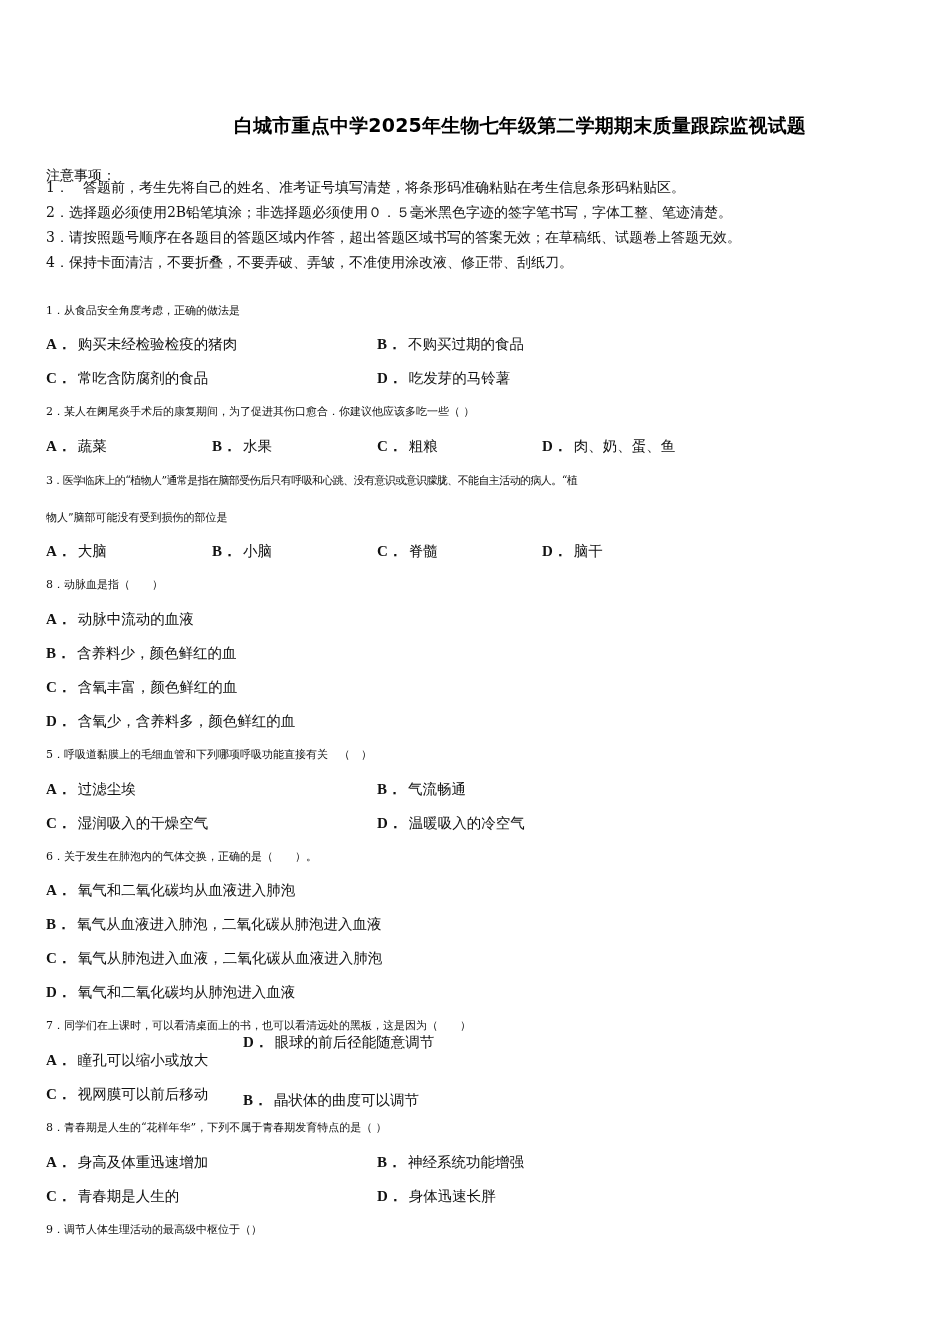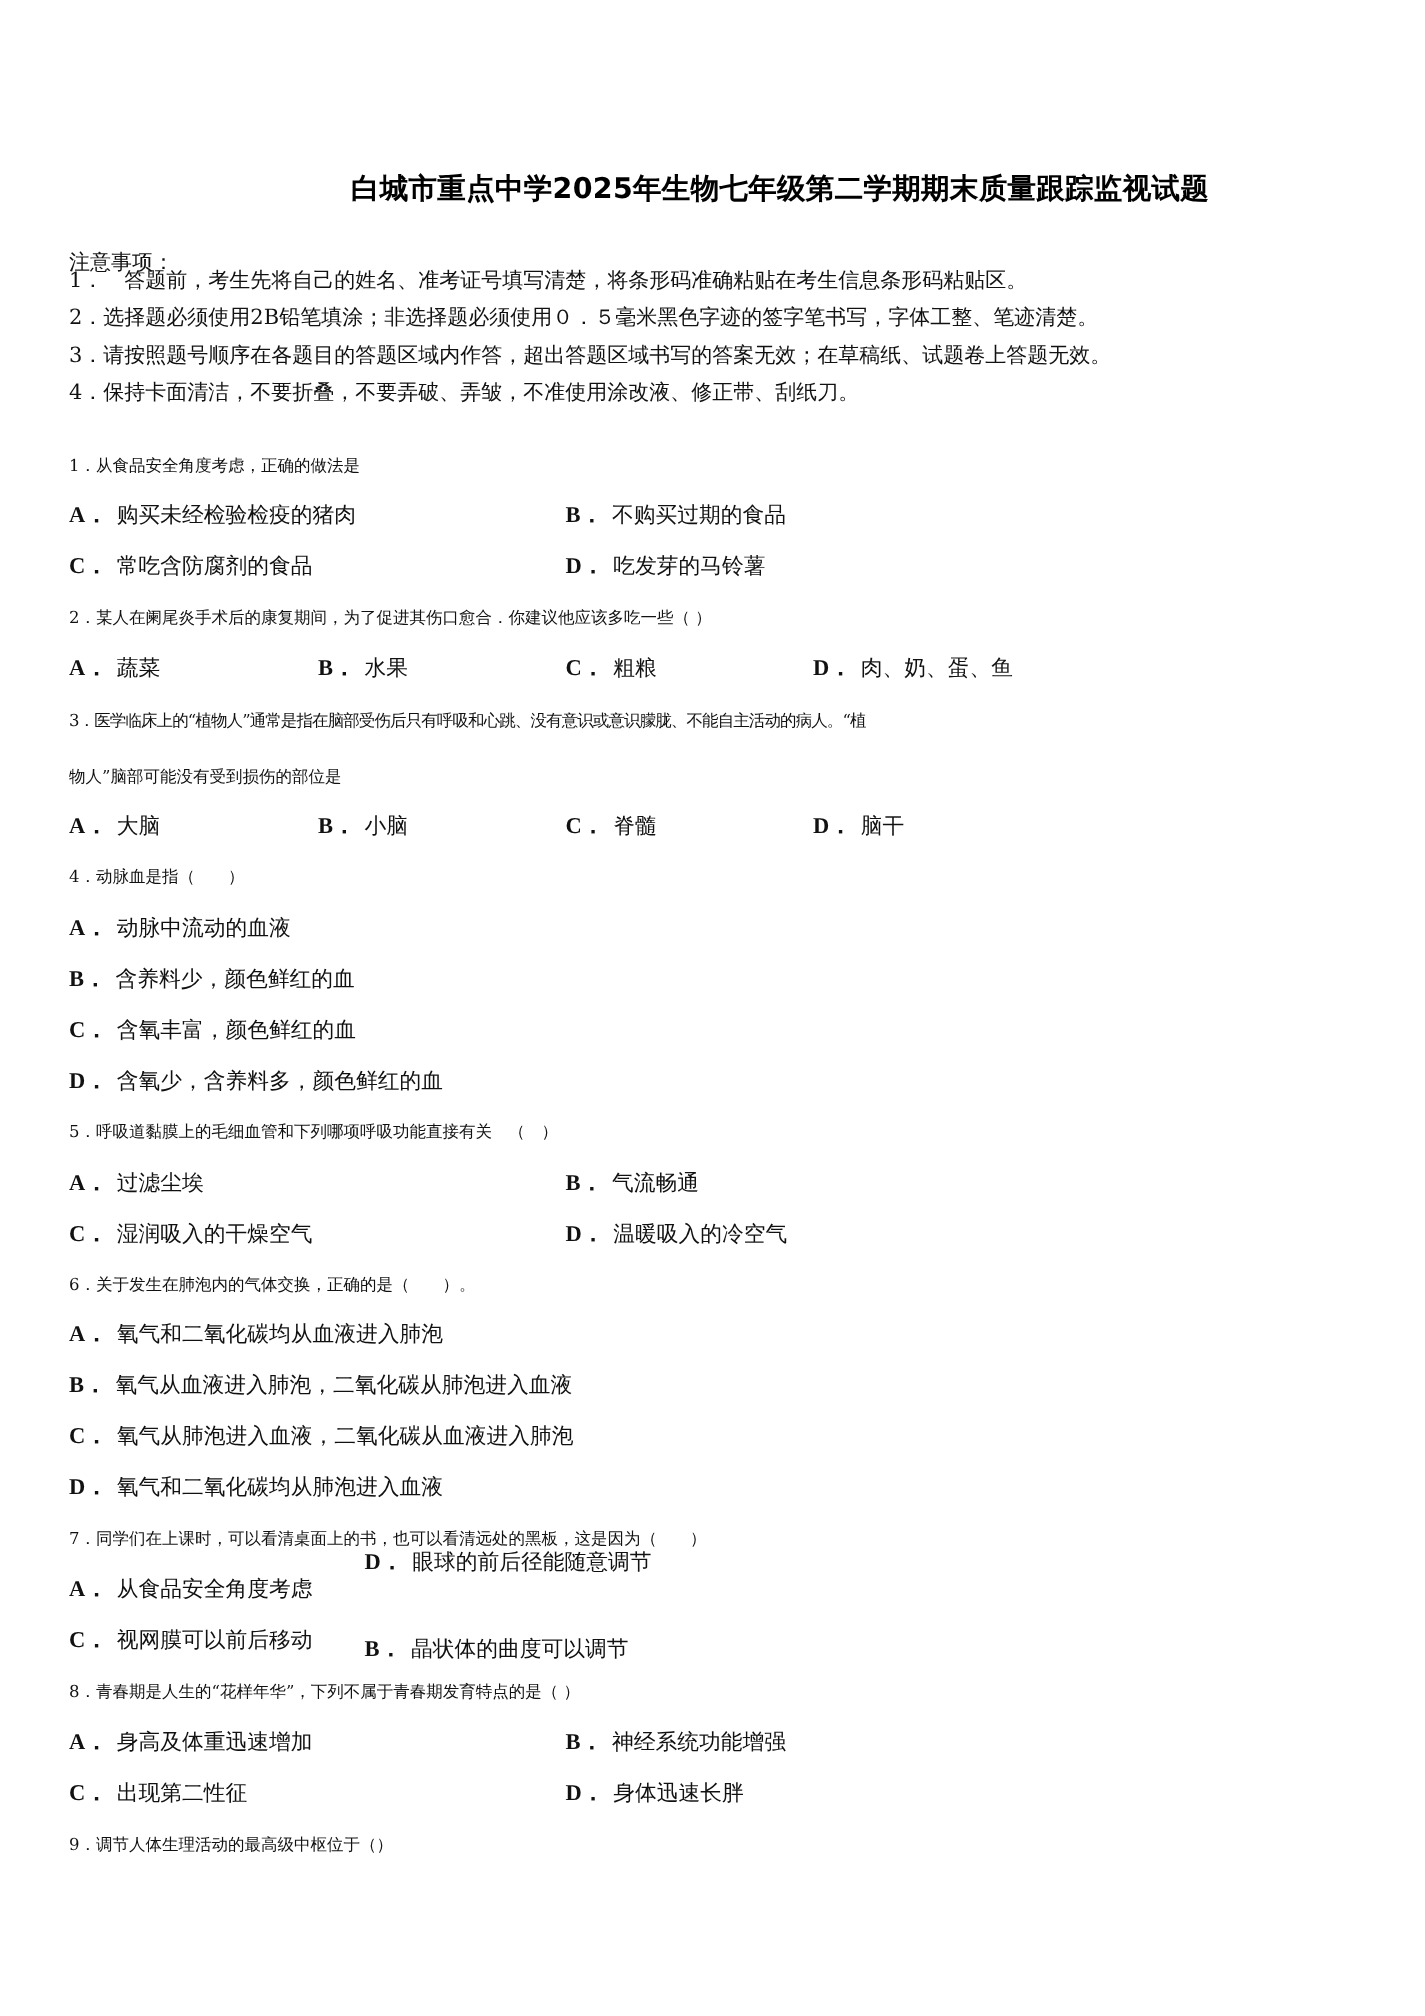--- a/index.html
+++ b/index.html
@@ -45,21 +45,21 @@
 <div>
   <div class="line" style="top:471px;letter-spacing:-0.6px">3．医学临床上的“植物人”通常是指在脑部受伤后只有呼吸和心跳、没有意识或意识朦胧、不能自主活动的病人。“植</div>
   <div class="line" style="top:508px">物人”脑部可能没有受到损伤的部位是</div>
   <div class="opt" style="top:541px;left:46px"><span class="lab">A．</span><span>大脑</span></div>
   <div class="opt" style="top:541px;left:212px"><span class="lab">B．</span><span>小脑</span></div>
   <div class="opt" style="top:541px;left:377px"><span class="lab">C．</span><span>脊髓</span></div>
   <div class="opt" style="top:541px;left:542px"><span class="lab">D．</span><span>脑干</span></div>
 </div>
 
 <div>
-  <div class="line" style="top:575px">4．动脉血是指（　　）</div>
+  <div class="line" style="top:575px">8．动脉血是指（　　）</div>
   <div class="opt" style="top:609px;left:46px"><span class="lab">A．</span><span>动脉中流动的血液</span></div>
   <div class="opt" style="top:643px;left:46px"><span class="lab">B．</span><span>含养料少，颜色鲜红的血</span></div>
   <div class="opt" style="top:677px;left:46px"><span class="lab">C．</span><span>含氧丰富，颜色鲜红的血</span></div>
   <div class="opt" style="top:711px;left:46px"><span class="lab">D．</span><span>含氧少，含养料多，颜色鲜红的血</span></div>
 </div>
 
 <div>
   <div class="line" style="top:745px">5．呼吸道黏膜上的毛细血管和下列哪项呼吸功能直接有关　（　）</div>
   <div class="opt" style="top:779px;left:46px"><span class="lab">A．</span><span>过滤尘埃</span></div>
   <div class="opt" style="top:779px;left:377px"><span class="lab">B．</span><span>气流畅通</span></div>
@@ -70,29 +70,29 @@
 <div>
   <div class="line" style="top:847px">6．关于发生在肺泡内的气体交换，正确的是（　　）。</div>
   <div class="opt" style="top:880px;left:46px"><span class="lab">A．</span><span>氧气和二氧化碳均从血液进入肺泡</span></div>
   <div class="opt" style="top:914px;left:46px"><span class="lab">B．</span><span>氧气从血液进入肺泡，二氧化碳从肺泡进入血液</span></div>
   <div class="opt" style="top:948px;left:46px"><span class="lab">C．</span><span>氧气从肺泡进入血液，二氧化碳从血液进入肺泡</span></div>
   <div class="opt" style="top:982px;left:46px"><span class="lab">D．</span><span>氧气和二氧化碳均从肺泡进入血液</span></div>
 </div>
 
 <div>
   <div class="line" style="top:1016px">7．同学们在上课时，可以看清桌面上的书，也可以看清远处的黑板，这是因为（　　）</div>
-  <div class="opt" style="top:1050px;left:46px"><span class="lab">A．</span><span>从食品安全角度考虑</span></div>
+  <div class="opt" style="top:1050px;left:46px"><span class="lab">A．</span><span>瞳孔可以缩小或放大</span></div>
   <div class="opt" style="top:1090px;left:243px"><span class="lab">B．</span><span>晶状体的曲度可以调节</span></div>
   <div class="opt" style="top:1084px;left:46px"><span class="lab">C．</span><span>视网膜可以前后移动</span></div>
   <div class="opt" style="top:1032px;left:243px"><span class="lab">D．</span><span>眼球的前后径能随意调节</span></div>
 </div>
 
 <div>
   <div class="line" style="top:1118px">8．青春期是人生的“花样年华”，下列不属于青春期发育特点的是（ ）</div>
   <div class="opt" style="top:1152px;left:46px"><span class="lab">A．</span><span>身高及体重迅速增加</span></div>
   <div class="opt" style="top:1152px;left:377px"><span class="lab">B．</span><span>神经系统功能增强</span></div>
-  <div class="opt" style="top:1186px;left:46px"><span class="lab">C．</span><span>出现第二性征</span></div>
+  <div class="opt" style="top:1186px;left:46px"><span class="lab">C．</span><span>青春期是人生的</span></div>
   <div class="opt" style="top:1186px;left:377px"><span class="lab">D．</span><span>身体迅速长胖</span></div>
 </div>
 
 <div>
   <div class="line" style="top:1220px">9．调节人体生理活动的最高级中枢位于（）</div>
 </div>
 
 </body></html>

